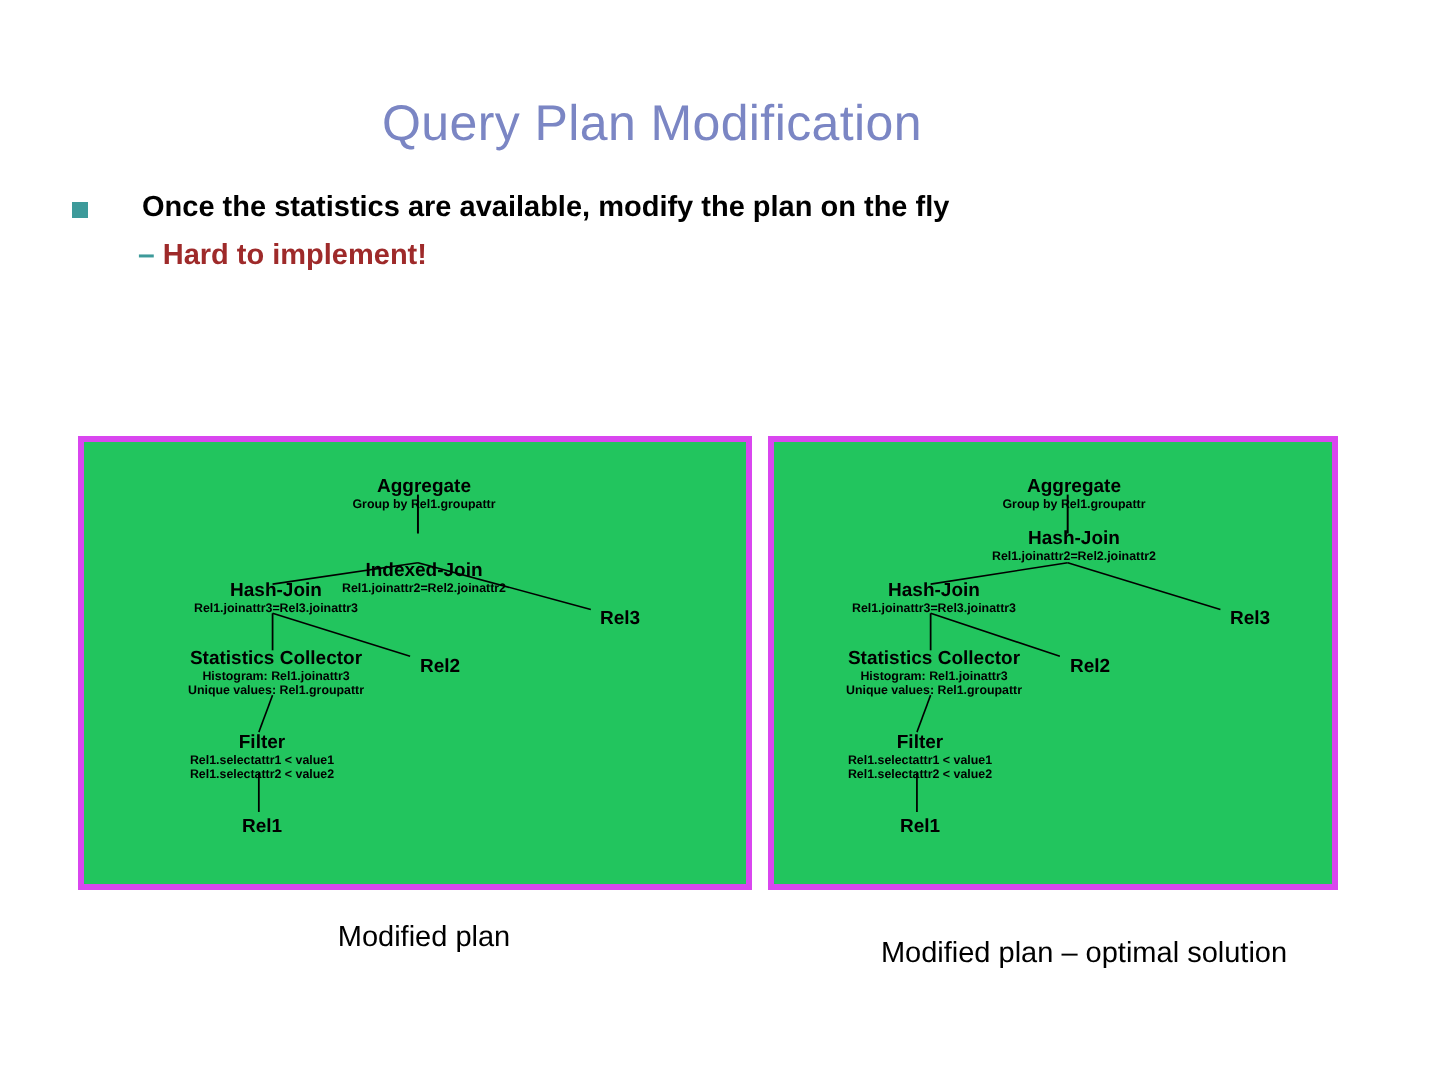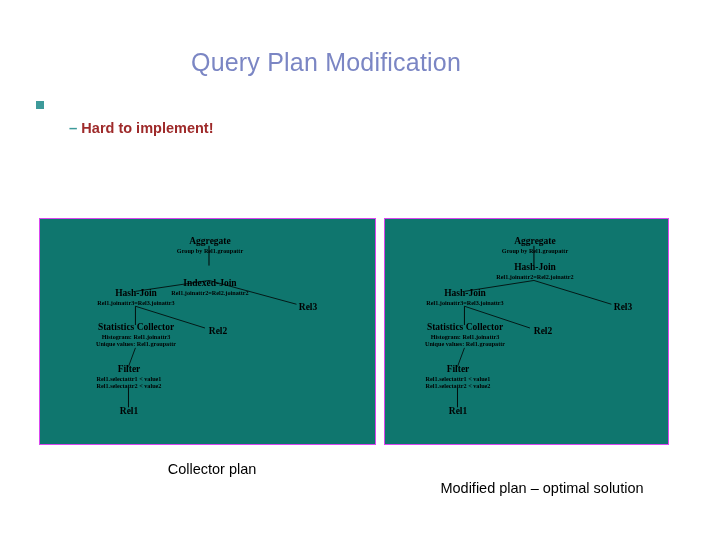--- a/index.html
+++ b/index.html
@@ -68,24 +68,23 @@
     font-weight: bold;
     font-size: 15px;
     line-height: 1;
     flex: 0 0 auto;
   }
   .bullet-l2 .text { margin-left: 4px; }
 
   
   .plan-box {
     position: absolute;
-    border: 1px solid #d946ef;
-    background: #0f766e;
+    border: 3px solid #d946ef;
+    background: #22c55e;
     box-sizing: border-box;
-    font-family: Liberation Serif, serif;
   }
   #plan-box-left  { left: 39px;  top: 218px; width: 337px; height: 227px; }
   #plan-box-right { left: 384px; top: 218px; width: 285px; height: 227px; }
 
   .plan-svg {
     position: absolute;
     left: 0;
     top: 0;
     width: 100%;
     height: 100%;
@@ -122,29 +121,30 @@
   
   .caption {
     position: absolute;
     font-size: 14.5px;
     color: #000;
     white-space: nowrap;
     text-align: center;
     transform: translateX(-50%);
   }
   #caption-left  { left: 212px; top: 461px; }
-  #caption-right { left: 542px; top: 480px; }
+  #caption-right { left: 542px; top: 469px; }
 </style>
 </head>
 <body>
 
 <div class="slide-title">Query Plan Modification</div>
 
 <div class="bullet-l1">
   <span class="marker"></span>
+  <span class="text">Once the statistics are available, modify the plan on the fly</span>
 </div>
 
 <div class="bullet-l2">
   <span class="marker">–</span>
   <span class="text">Hard to implement!</span>
 </div>
 
 <div class="plan-box" id="plan-box-left">
   <svg class="plan-svg" viewBox="0 0 337 227" preserveAspectRatio="none">
 
@@ -231,14 +231,14 @@
     <div class="node-title">Filter</div>
     <div class="node-sub">Rel1.selectattr1 &lt; value1</div>
     <div class="node-sub">Rel1.selectattr2 &lt; value2</div>
   </div>
 
   <div class="leaf-label" style="left:73px; top:187px;">Rel1</div>
   <div class="leaf-label" style="left:158px; top:107px;">Rel2</div>
   <div class="leaf-label" style="left:238px; top:83px;">Rel3</div>
 </div>
 
-<div class="caption" id="caption-left">Collector plan</div>
+<div class="caption" id="caption-left">Modified plan</div>
 <div class="caption" id="caption-right">Modified plan – optimal solution</div>
 
 </body></html>

